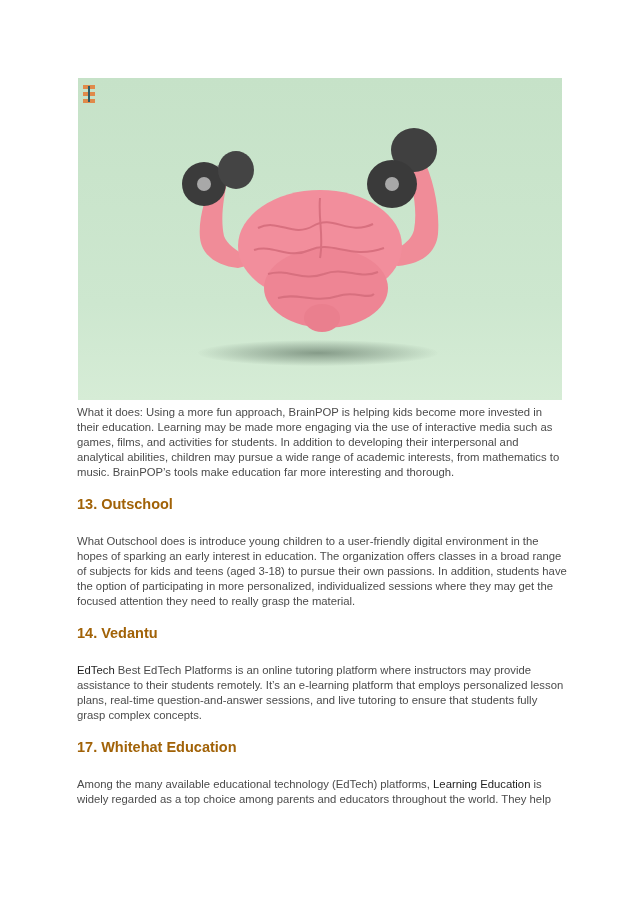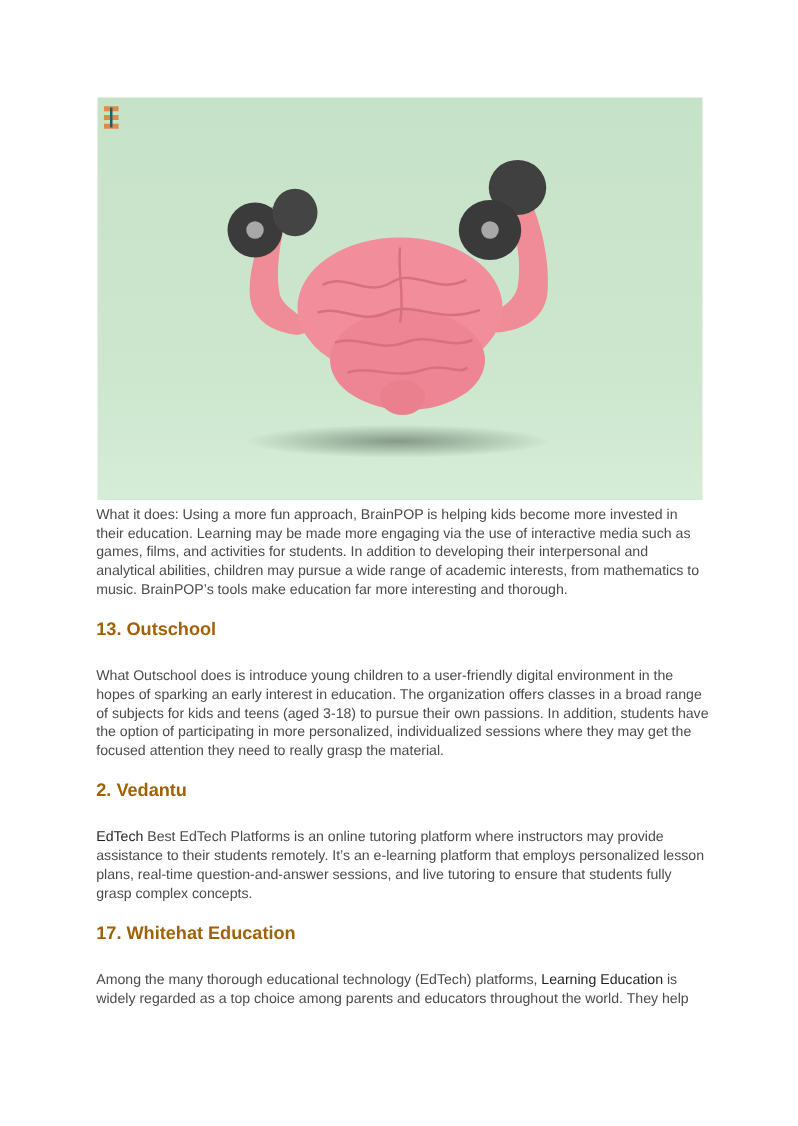--- a/index.html
+++ b/index.html
@@ -56,19 +56,19 @@
       <path d="M242,120 C240,140 246,160 242,180" stroke="#d8707f" stroke-width="2" fill="none"></path>
       <path d="M200,220 C220,214 236,226 260,218 C276,212 290,222 296,216" stroke="#d8707f" stroke-width="2" fill="none"></path>
     </svg>
   </div>
 
   <p class="text" style="top:405px;">What it does: Using a more fun approach, BrainPOP is helping kids become more invested in their education. Learning may be made more engaging via the use of interactive media such as games, films, and activities for students. In addition to developing their interpersonal and analytical abilities, children may pursue a wide range of academic interests, from mathematics to music. BrainPOP’s tools make education far more interesting and thorough.</p>
 
   <h2 class="h" style="top:496px;">13. Outschool</h2>
   <p class="text" style="top:534px;">What Outschool does is introduce young children to a user-friendly digital environment in the hopes of sparking an early interest in education. The organization offers classes in a broad range of subjects for kids and teens (aged 3-18) to pursue their own passions. In addition, students have the option of participating in more personalized, individualized sessions where they may get the focused attention they need to really grasp the material.</p>
 
-  <h2 class="h" style="top:625px;">2. Vedantu</h2>
+  <h2 class="h" style="top:625px;">14. Vedantu</h2>
   <p class="text" style="top:663px;"><a class="link">EdTech</a><span> Best EdTech Platforms is an online tutoring platform where instructors may provide assistance to their students remotely. It’s an e-learning platform that employs personalized lesson plans, real-time question-and-answer sessions, and live tutoring to ensure that students fully grasp complex concepts.</span></p>
 
   <h2 class="h" style="top:739px;">17. Whitehat Education</h2>
-  <p class="text" style="top:777px;"><span>Among the many thorough educational technology (EdTech) platforms, </span><a class="link">Learning Education</a><span> is widely regarded as a top choice among parents and educators throughout the world. They help</span></p>
+  <p class="text" style="top:777px;"><span>Among the many available educational technology (EdTech) platforms, </span><a class="link">Learning Education</a><span> is widely regarded as a top choice among parents and educators throughout the world. They help</span></p>
 
 </div>
 
 </body></html>

